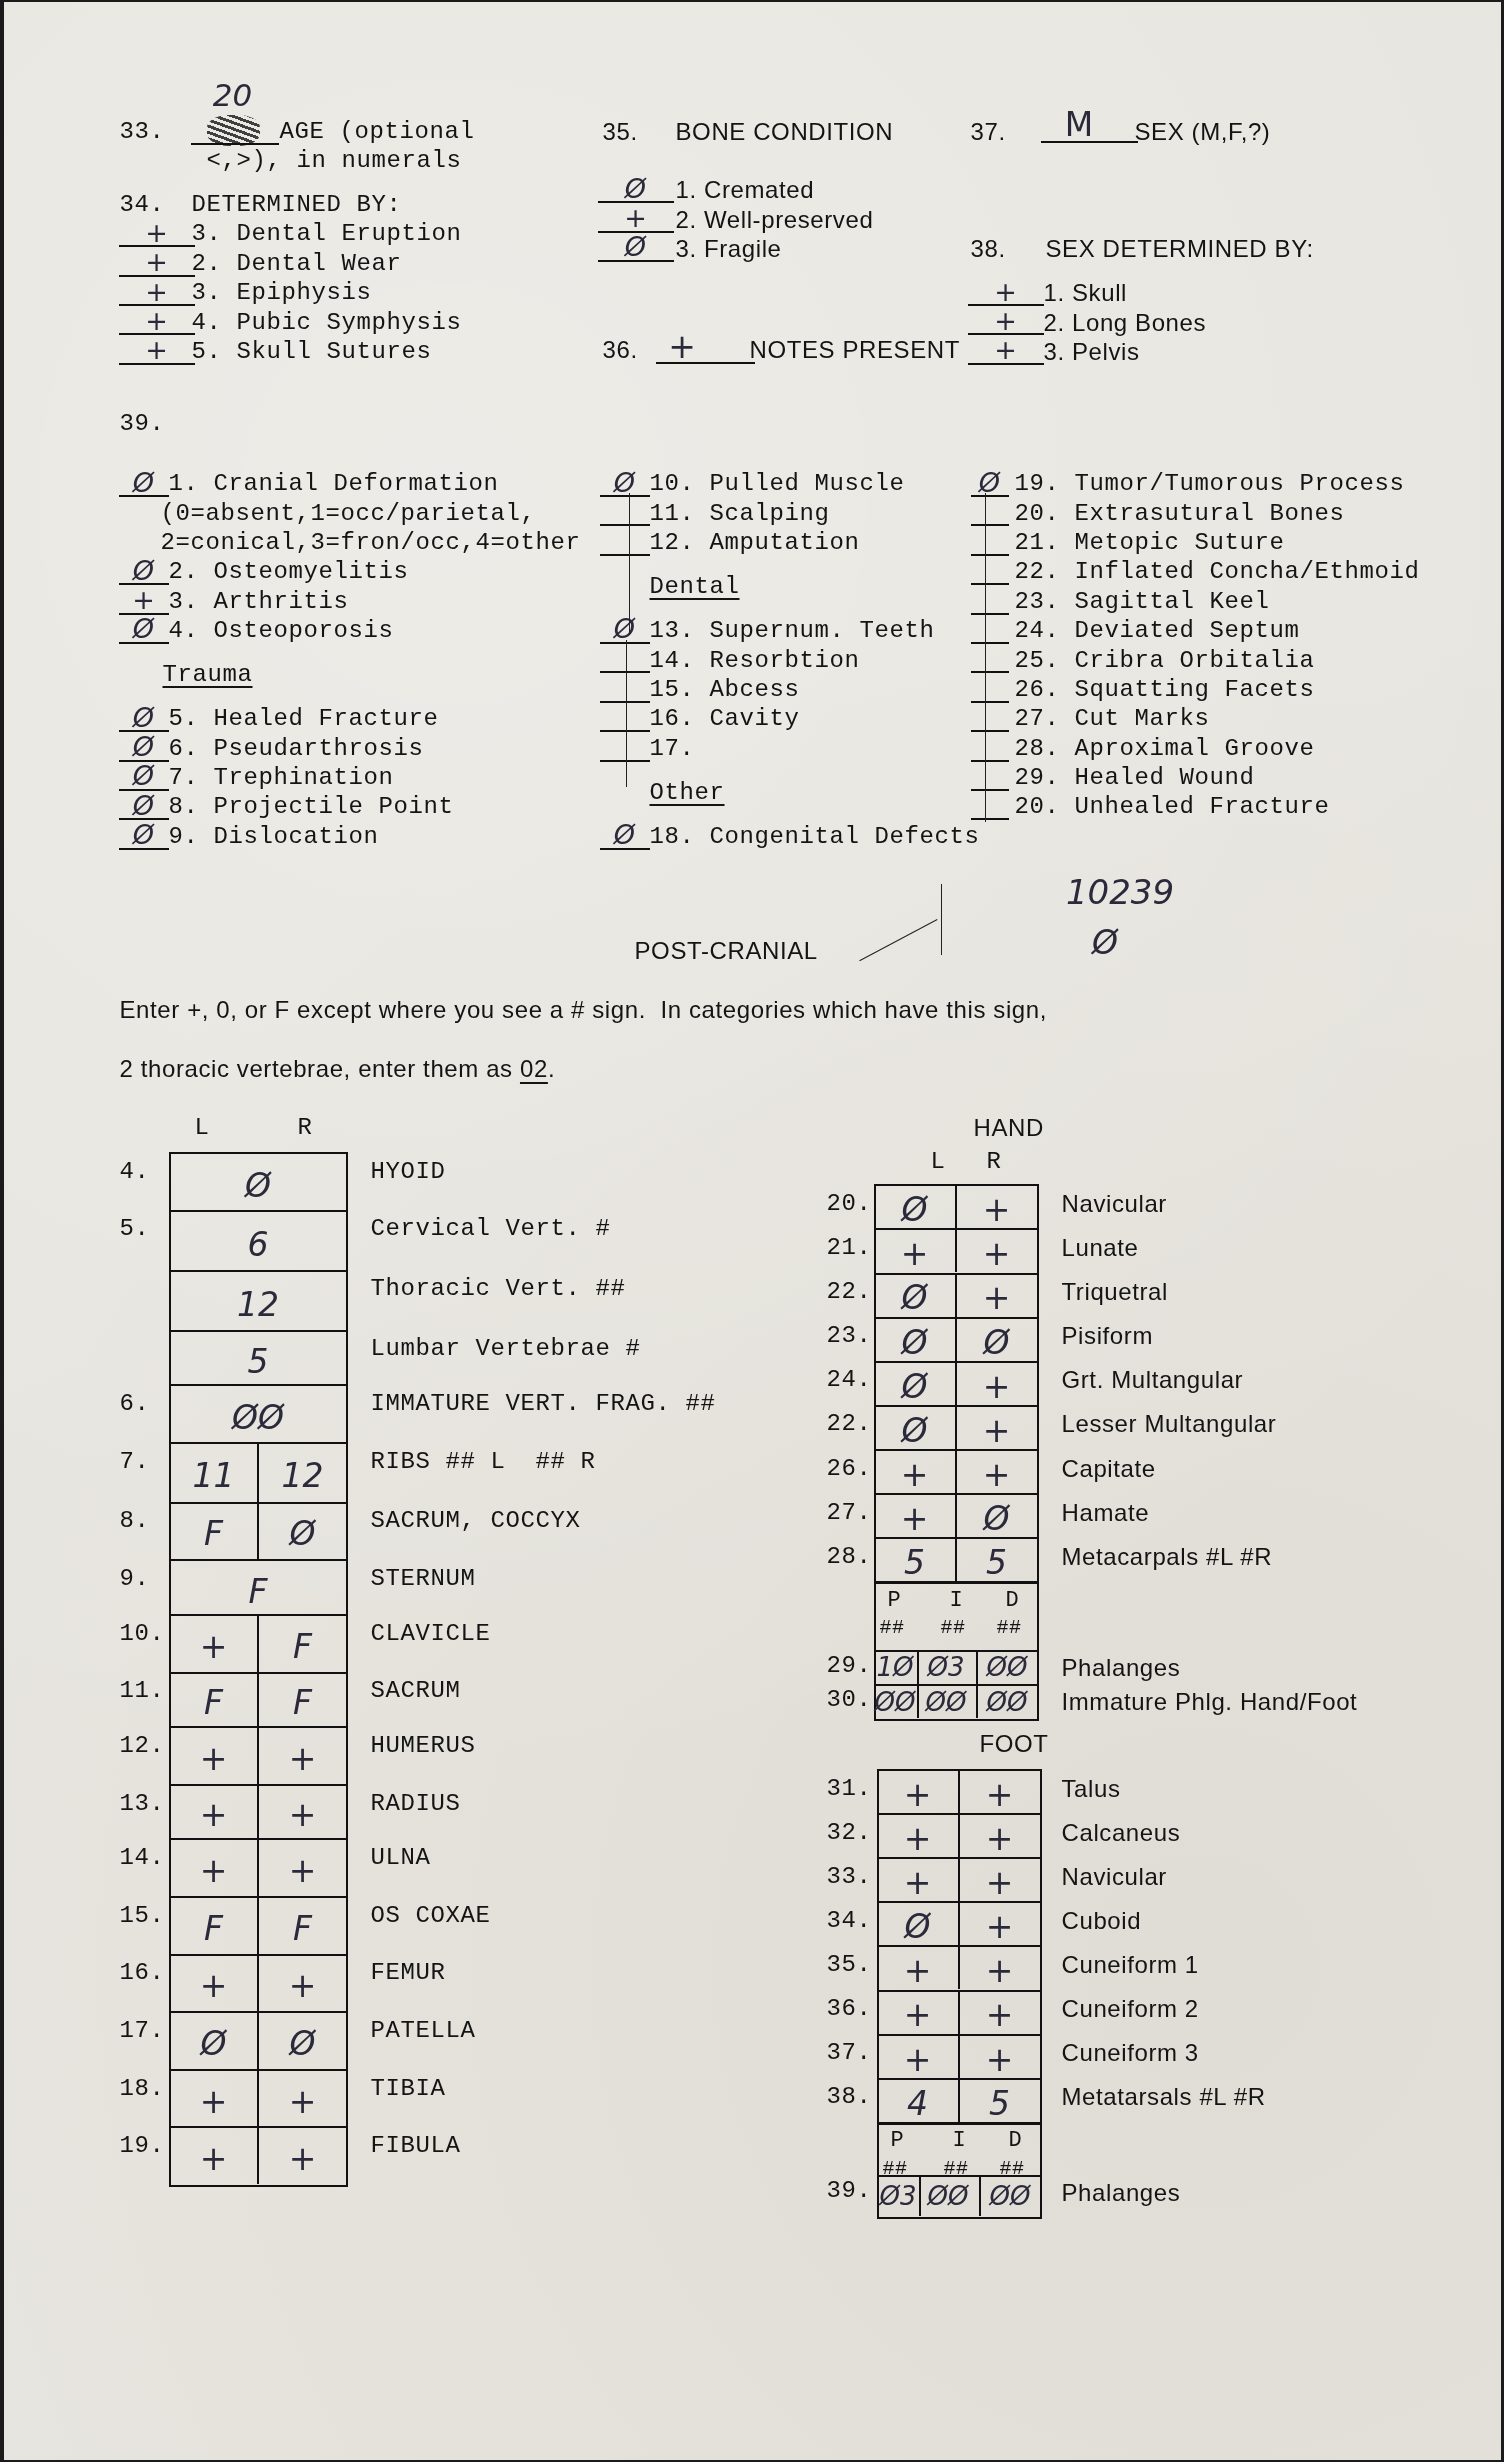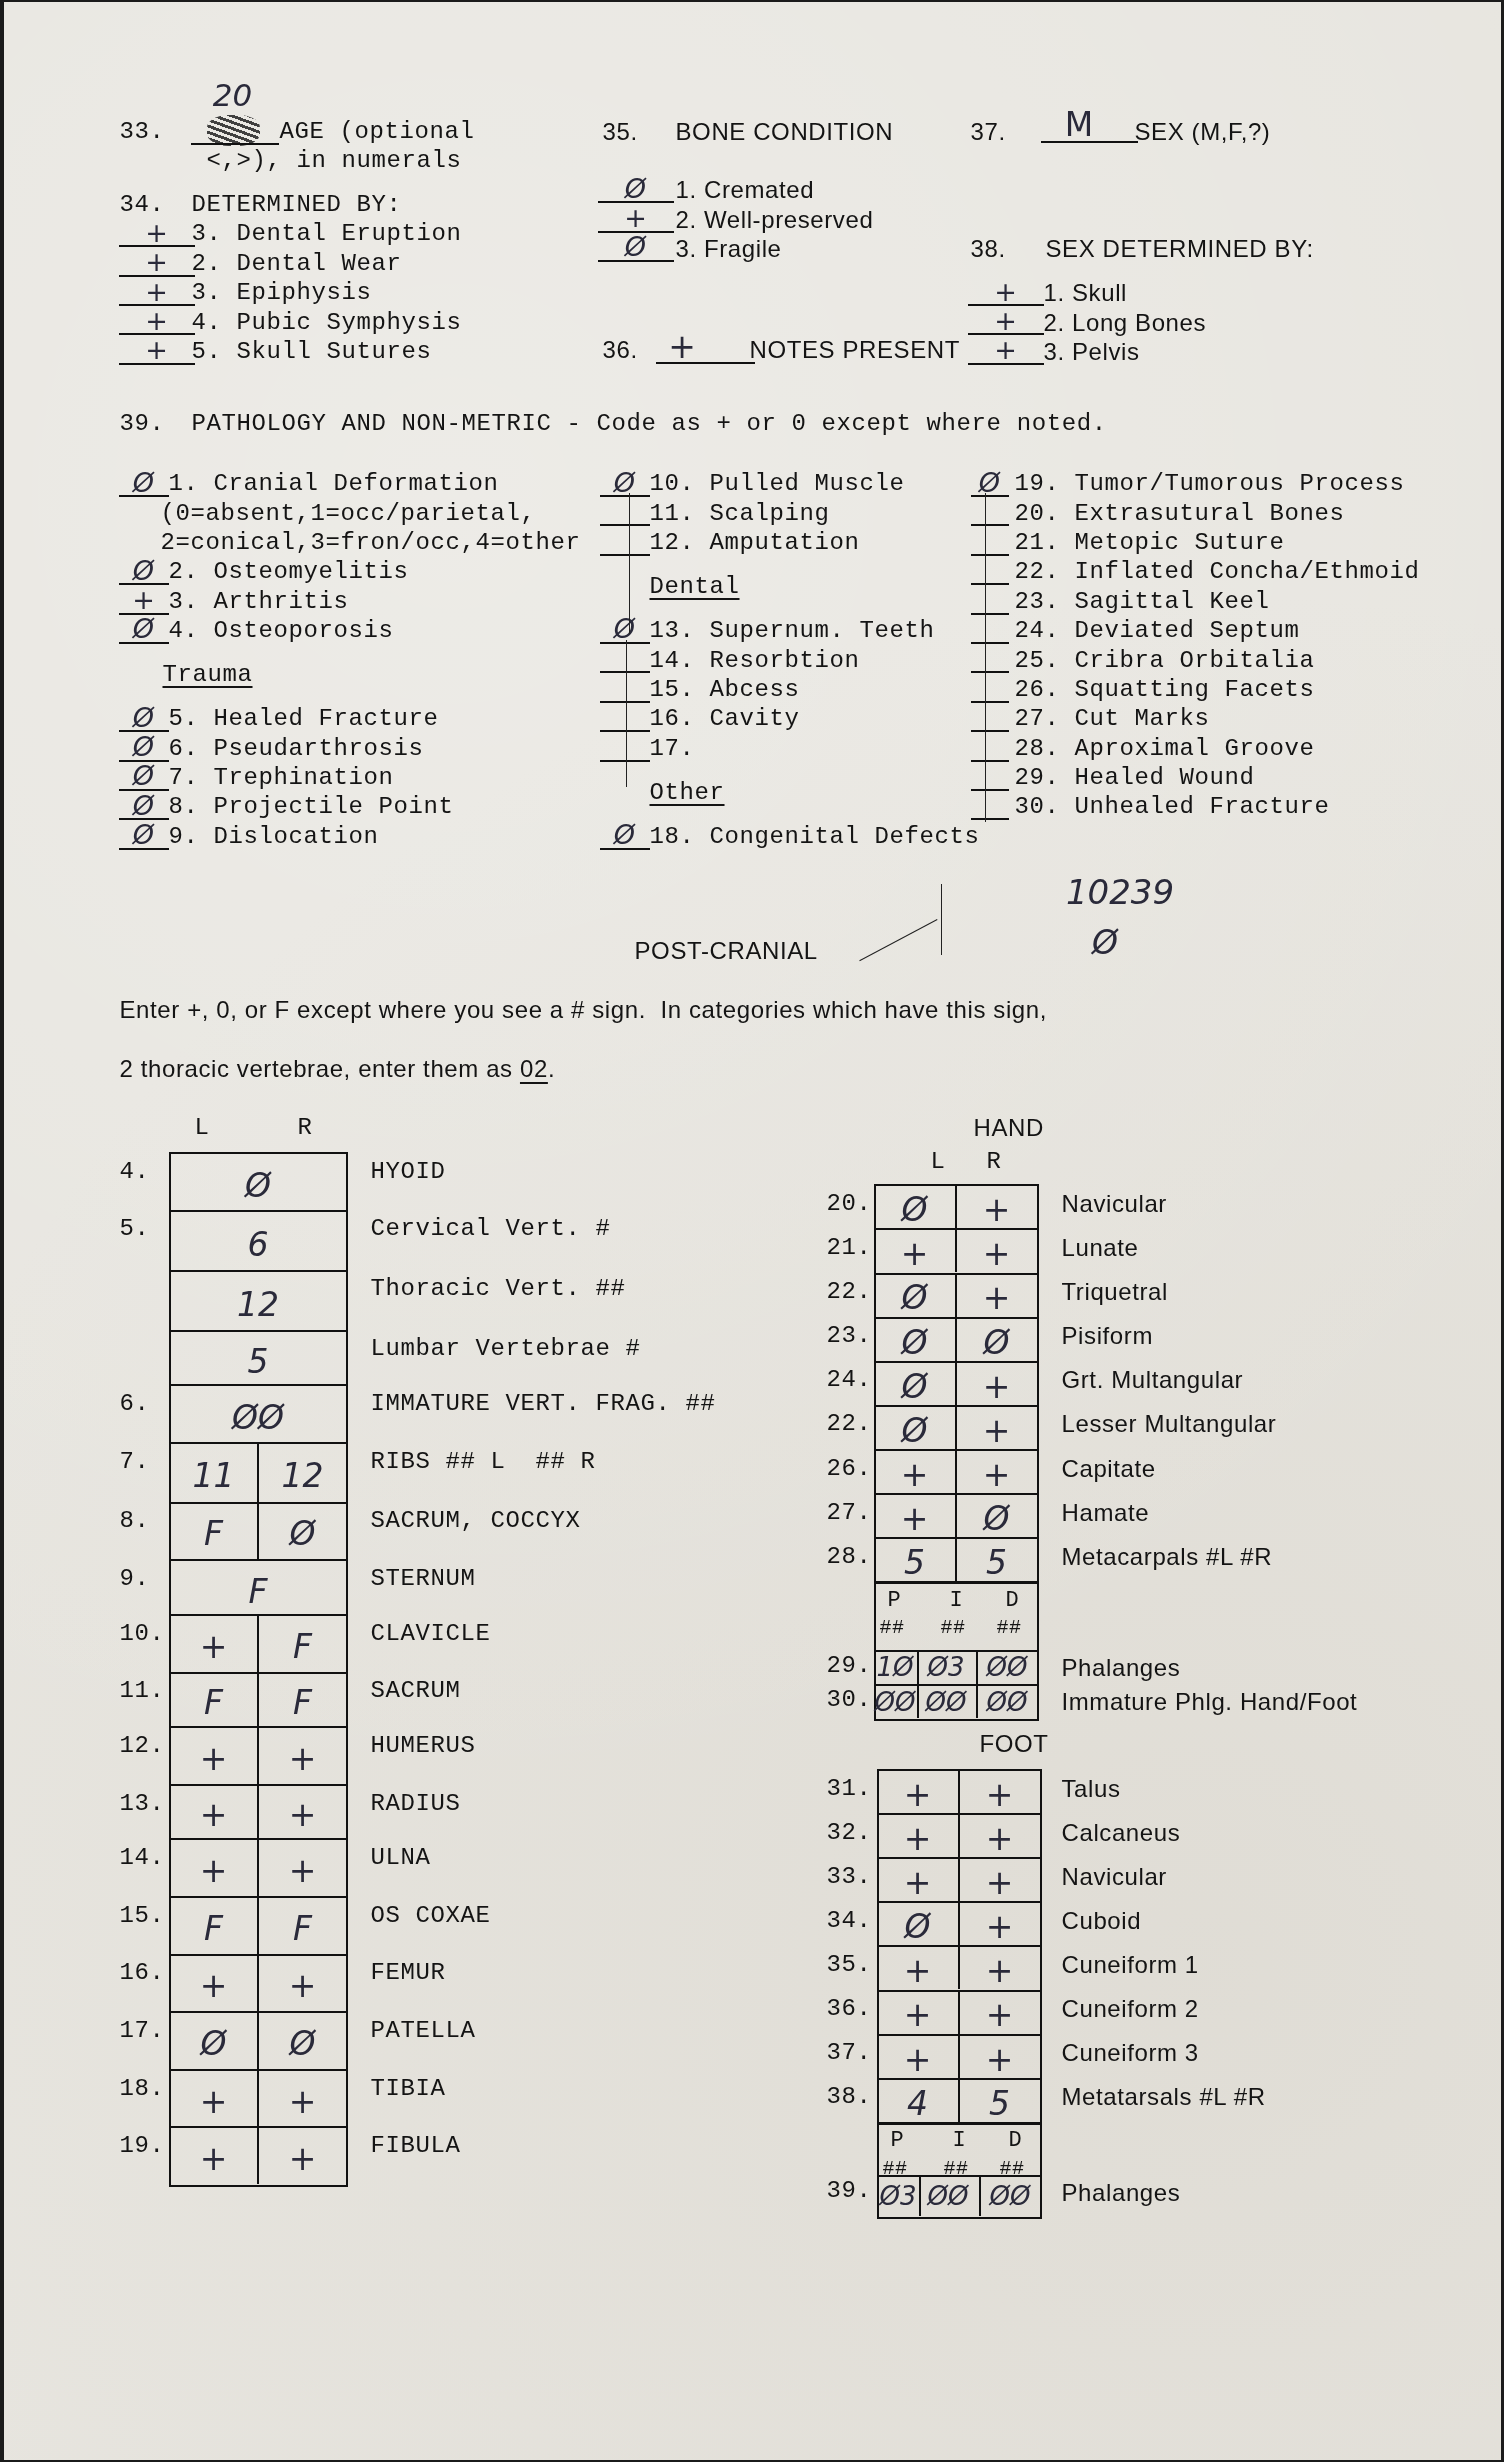--- a/index.html
+++ b/index.html
@@ -106,21 +106,20 @@
         <div class="t tc" style="left:1040px;top:306px">2. Long Bones</div>
       </div>
       <div>
         <div class="blank" style="left:964px;top:361px;width:76px"></div>
         <div class="hand" style="left:964px;top:330px;width:76px;font-size:27px">+</div>
         <div class="t tc" style="left:1040px;top:335px">3. Pelvis</div>
       </div>
     </div>
 
   <div class="t" style="left:116px;top:407px">39.</div>
-  <div class="t" style="left:188px;top:407px">PATHOLOGY AND NON-METRIC - Code as + or 0 except where noted.</div>
   <div id="sec39-lists">
       <div>
         <div class="blank" style="left:115px;top:493px;width:50px"></div>
         <div class="hand" style="left:115px;top:463px;width:50px;font-size:27px">Ø</div>
         <div class="t" style="left:165px;top:467px">1. Cranial Deformation</div>
       </div>
       <div>
         <div class="t" style="left:157px;top:497px">(0=absent,1=occ/parietal,</div>
       </div>
       <div>
@@ -265,21 +264,21 @@
         <div class="t" style="left:1011px;top:732px">28. Aproximal Groove</div>
       </div>
       <div>
         <div class="blank" style="left:967px;top:787px;width:38px"></div>
         <div class="hand" style="left:967px;top:756px;width:38px;font-size:27px"></div>
         <div class="t" style="left:1011px;top:761px">29. Healed Wound</div>
       </div>
       <div>
         <div class="blank" style="left:967px;top:816px;width:38px"></div>
         <div class="hand" style="left:967px;top:786px;width:38px;font-size:27px"></div>
-        <div class="t" style="left:1011px;top:790px">30. Unhealed Fracture</div>
+        <div class="t" style="left:1011px;top:790px">20. Unhealed Fracture</div>
       </div>
       <div class="pen" style="left:625px;top:491px;height:141px"></div>
       <div class="pen" style="left:622px;top:638px;height:147px"></div>
       <div class="pen" style="left:981px;top:491px;height:329px"></div>
     </div>
 
   <div class="pen" style="left:937px;top:882px;height:71px"></div>
   <div class="pen" style="left:933px;top:917px;height:88px;transform:rotate(62deg)"></div>
   <div class="hand" style="left:1046px;top:873px;width:141px;font-size:34px">10239</div>
   <div class="hand" style="left:1075px;top:923px;width:53px">Ø</div>

